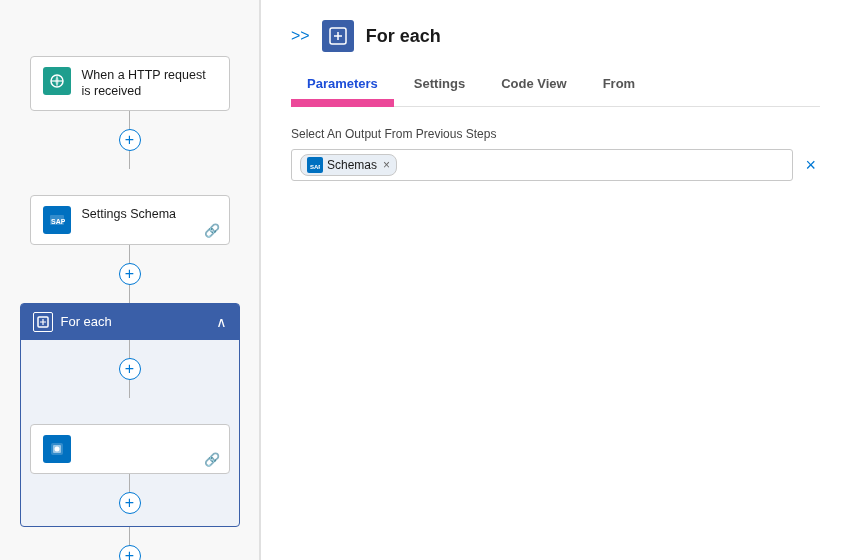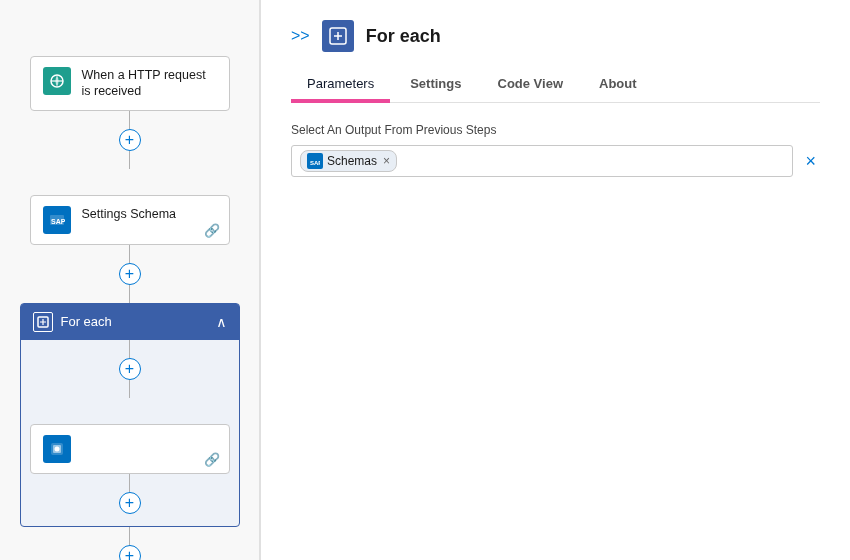--- a/index.html
+++ b/index.html
@@ -215,23 +215,23 @@
       padding: 8px 16px;
       font-size: 13px;
       color: #555;
       cursor: pointer;
       border-bottom: 2px solid transparent;
       margin-bottom: -1px;
       font-weight: bold;
     }
 
     .tab.active {
-      color: #0f172a;
-      border-bottom: 4px solid #ec4899;
-      font-weight: 400;
+      color: #1d4ed8;
+      border-bottom: 8px solid #ec4899;
+      font-weight: 700;
     }
 
     .field-label {
       font-size: 12px;
       color: #444;
       margin-bottom: 8px;
     }
 
     .input-with-tag {
       display: flex;
@@ -395,21 +395,21 @@
     <div class="tab active">
       <span>Parameters</span>
     </div>
     <div class="tab">
       <span>Settings</span>
     </div>
     <div class="tab">
       <span>Code View</span>
     </div>
     <div class="tab">
-      <span>About</span>
+      <span>From</span>
     </div>
   </div>
 
   <div class="field-label">Select An Output From Previous Steps</div>
 
   <div style="display:flex; align-items:center; gap:0;">
     <div class="input-with-tag" style="flex:1;">
       <div class="tag">
         <div class="tag-icon">
           <svg width="10" height="9" viewBox="0 0 10 9" fill="none">

